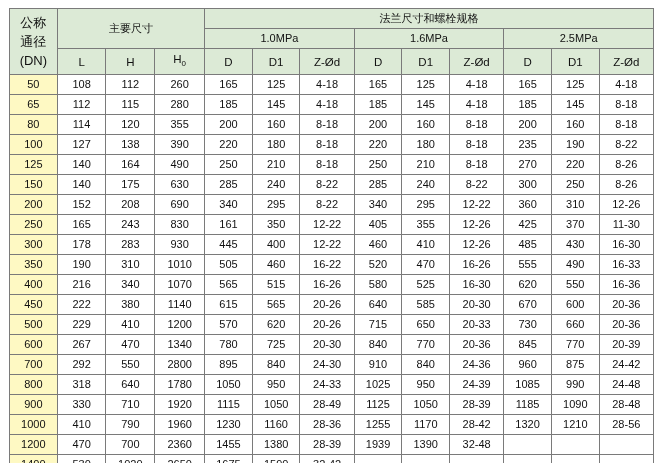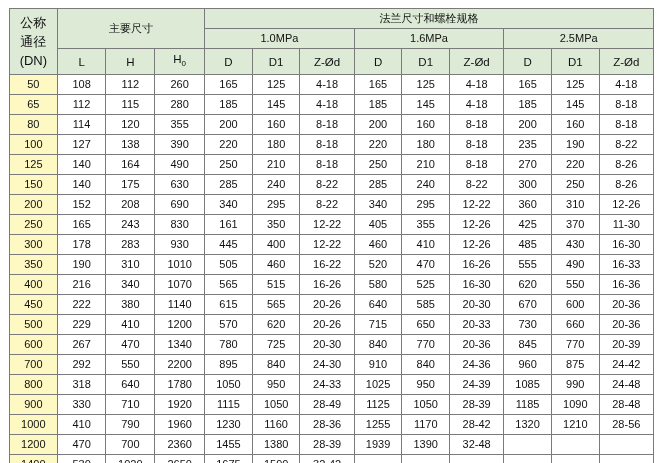--- a/index.html
+++ b/index.html
@@ -331,21 +331,21 @@
           <td>770</td>
           <td>20-36</td>
           <td>845</td>
           <td>770</td>
           <td>20-39</td>
         </tr>
         <tr>
           <td class="dn">700</td>
           <td>292</td>
           <td>550</td>
-          <td>2200</td>
+          <td>2800</td>
           <td>895</td>
           <td>840</td>
           <td>24-30</td>
           <td>910</td>
           <td>840</td>
           <td>24-36</td>
           <td>960</td>
           <td>875</td>
           <td>24-42</td>
         </tr>

